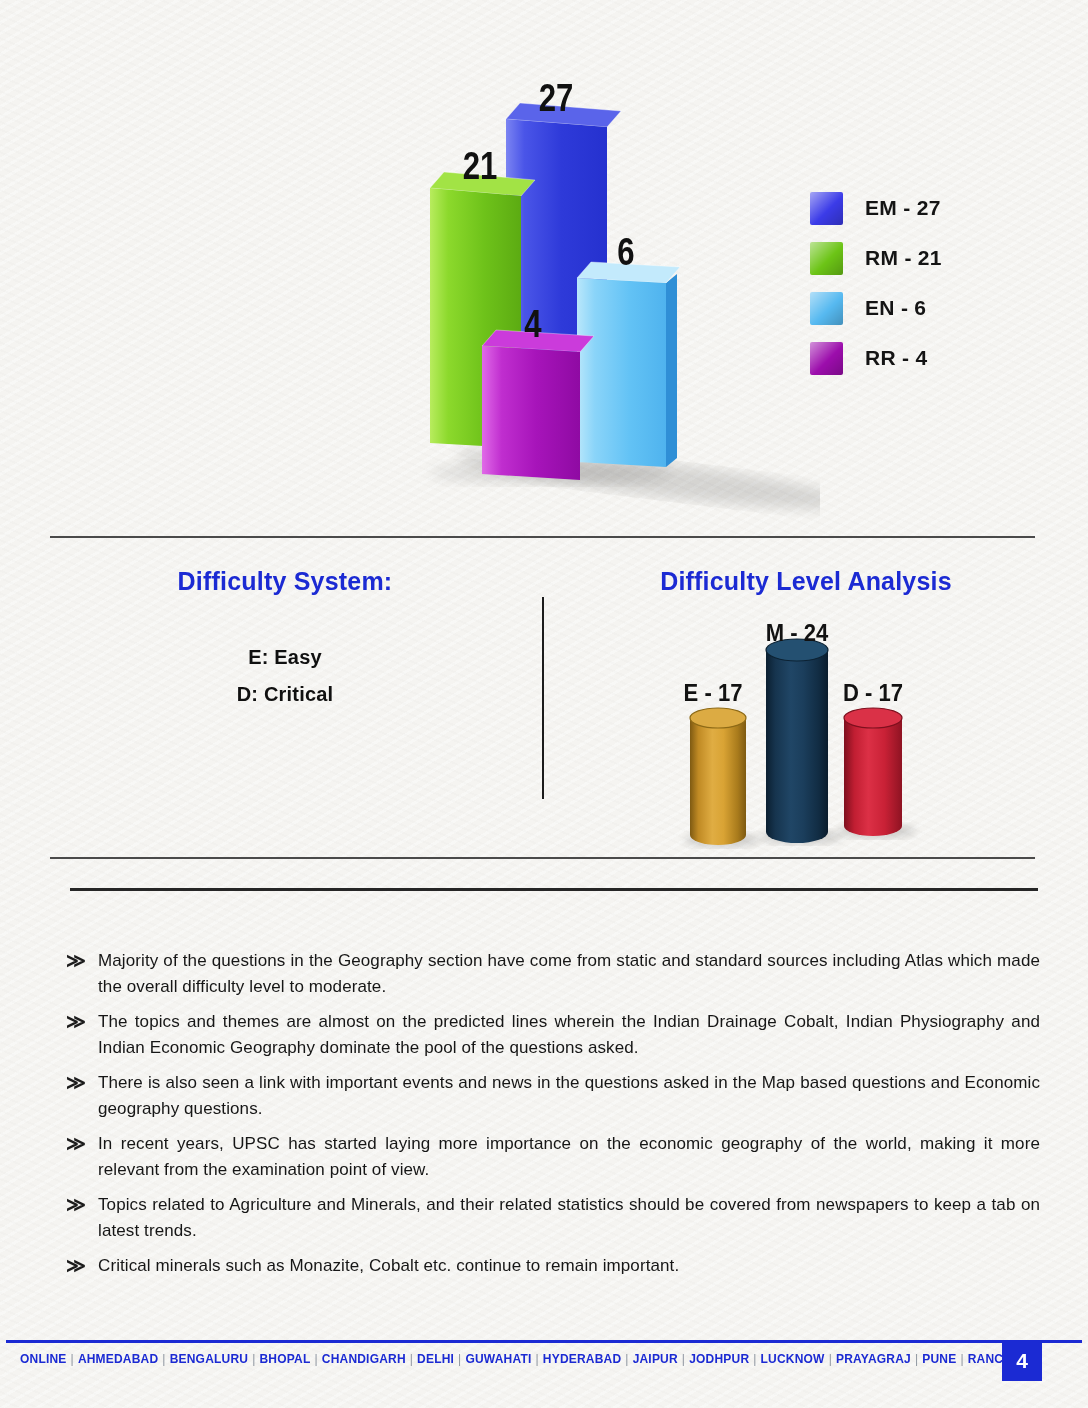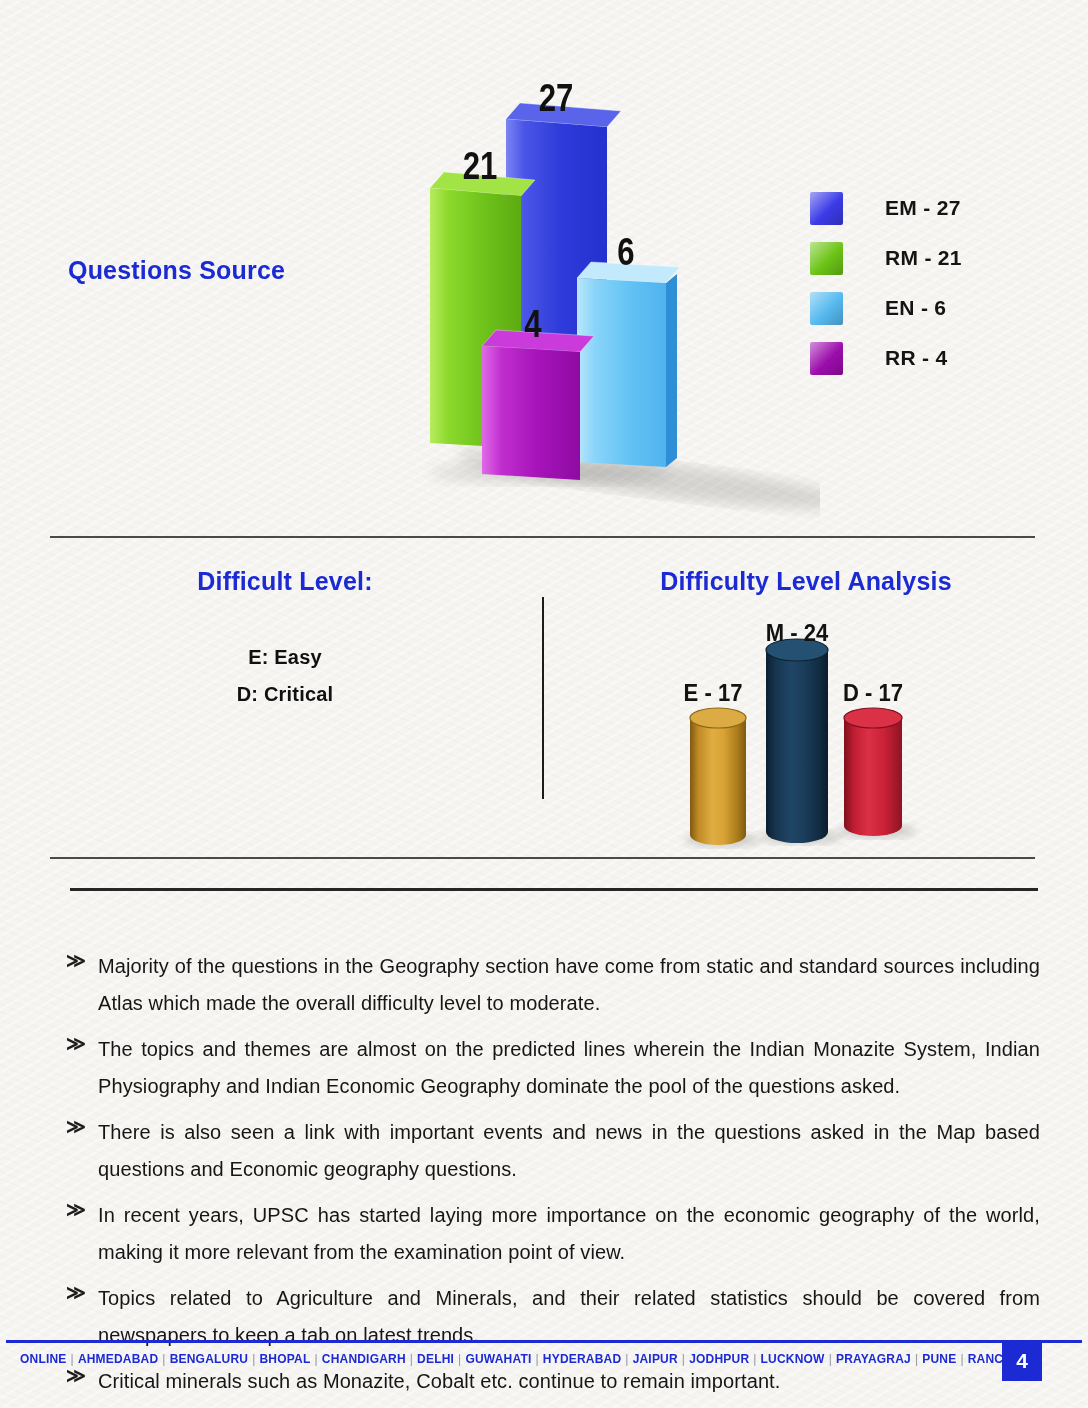--- a/index.html
+++ b/index.html
@@ -17,40 +17,40 @@
   .section-title{
     color:#1b2ad3; font-weight:bold; font-size:25px; line-height:37px; letter-spacing:.2px;
   }
   .src-title{left:68px; top:252px;}
   .legend{left:810px; top:191px; display:flex; flex-direction:column; gap:16px;}
   .legend-row{display:flex; align-items:center; gap:22px; height:34px;}
   .legend-sw{
     width:33px; height:33px; border-radius:2px;
     background-image:linear-gradient(135deg, rgba(255,255,255,.55), rgba(255,255,255,0) 55%, rgba(0,0,0,.22));
   }
-  .legend-lb{font-size:21px; font-weight:bold; color:#141414; letter-spacing:.3px; white-space:nowrap;margin-left:20px;}
+  .legend-lb{font-size:21px; font-weight:bold; color:#141414; letter-spacing:.3px; white-space:nowrap;}
   
   .hdiv{height:2px; background:#4a4a4a; left:50px; width:985px;}
   .vdiv{width:2px; background:#1c1c1c;}
   
   .center-block{text-align:center;}
   .dkey-items{left:120px; top:622px; width:330px; text-align:center;margin-top:24px;}
   .dkey-item{font-size:20px; font-weight:bold; color:#101010; margin-bottom:14px; letter-spacing:.2px;}
   
   .obs-head-row{left:52px; top:894px; width:986px; display:flex; align-items:baseline;}
   .obs-heading{color:#1b2ad3; font-weight:bold; font-size:24.5px; letter-spacing:.1px; white-space:nowrap;}
   .obs-underline{flex:1; height:3px; background:#262626; margin-left:18px; transform:translateY(-6px); min-width:40px;}
   .obs-list{left:52px; top:948px; width:988px;}
   .obs-item{display:flex; align-items:flex-start; margin-bottom:9px;}
   .obs-arrow{
     flex:0 0 28px; font-size:19px; line-height:26px; color:#1c1c1c; font-weight:bold;
     margin-left:14px; margin-right:4px;
   }
   .obs-text{
-    margin:0; font-size:20px; line-height:37px; color:#161616; text-align:justify;
+    margin:0; font-size:17px; line-height:26px; color:#161616; text-align:justify;
     letter-spacing:.1px;
   }
   
   .footer-line{left:6px; top:1340px; width:1076px; height:3px; background:#1b2ad3;}
   .footer-cities{
     left:20px; top:1352px; width:960px; text-align:center; white-space:nowrap;
     font-size:12px; font-weight:bold; color:#1b2ad3; letter-spacing:.2px;
   }
   .footer-cities .sep{color:#8f96a0; font-weight:normal; padding:0 4px;}
   .page-badge{
@@ -59,21 +59,20 @@
     color:#ffffff; font-size:21px; font-weight:bold;
   }
   svg text{font-family:"Liberation Sans", sans-serif;}
 </style>
 </head>
 <body>
 
 <div class="page">
 
   <div class="abs section-title src-title">
-    <div>Questions Source</div>
   </div>
 
   <div class="abs" style="left:390px; top:75px; width:430px; height:450px;">
     <svg id="srcChart" width="430" height="450" viewBox="0 0 430 450">
         <defs>
           <filter id="blur">
             <feGaussianBlur stdDeviation="7"></feGaussianBlur>
           </filter>
           <linearGradient id="bf0" x1="0" y1="0" x2="1" y2="0">
             <stop offset="0" stop-color="#7b84f2"></stop>
@@ -132,21 +131,21 @@
         <div class="legend-lb">EN - 6</div>
       </div>
       <div class="legend-row">
         <div class="legend-sw" style="background-color: rgb(156, 13, 172);"></div>
         <div class="legend-lb">RR - 4</div>
       </div>
     </div>
 
   <div class="abs hdiv" style="top:536px;"></div>
 
-  <div class="abs section-title center-block" style="left:120px; top:563px; width:330px;">Difficult Level:</div>
+  <div class="abs section-title center-block" style="left:120px; top:563px; width:330px;">Difficulty System:</div>
 
   <div class="abs dkey-items">
     <div class="dkey-item">E: Easy</div>
     <div class="dkey-item">D: Critical</div>
   </div>
 
   <div class="abs vdiv" style="left:542px; top:597px; height:202px;"></div>
 
   <div class="abs section-title center-block" style="left:606px; top:563px; width:400px;">Difficulty Level Analysis</div>
 
@@ -201,21 +200,21 @@
     <span class="obs-underline"></span>
   </div>
 
   <div class="abs obs-list" id="obsList">
       <div class="obs-item">
         <span class="obs-arrow">≫</span>
         <p class="obs-text">Majority of the questions in the Geography section have come from static and standard sources including Atlas which made the overall difficulty level to moderate.</p>
       </div>
       <div class="obs-item">
         <span class="obs-arrow">≫</span>
-        <p class="obs-text">The topics and themes are almost on the predicted lines wherein the Indian Monazite System, Indian Physiography and Indian Economic Geography dominate the pool of the questions asked.</p>
+        <p class="obs-text">The topics and themes are almost on the predicted lines wherein the Indian Drainage Cobalt, Indian Physiography and Indian Economic Geography dominate the pool of the questions asked.</p>
       </div>
       <div class="obs-item">
         <span class="obs-arrow">≫</span>
         <p class="obs-text">There is also seen a link with important events and news in the questions asked in the Map based questions and Economic geography questions.</p>
       </div>
       <div class="obs-item">
         <span class="obs-arrow">≫</span>
         <p class="obs-text">In recent years, UPSC has started laying more importance on the economic geography of the world, making it more relevant from the examination point of view.</p>
       </div>
       <div class="obs-item">

